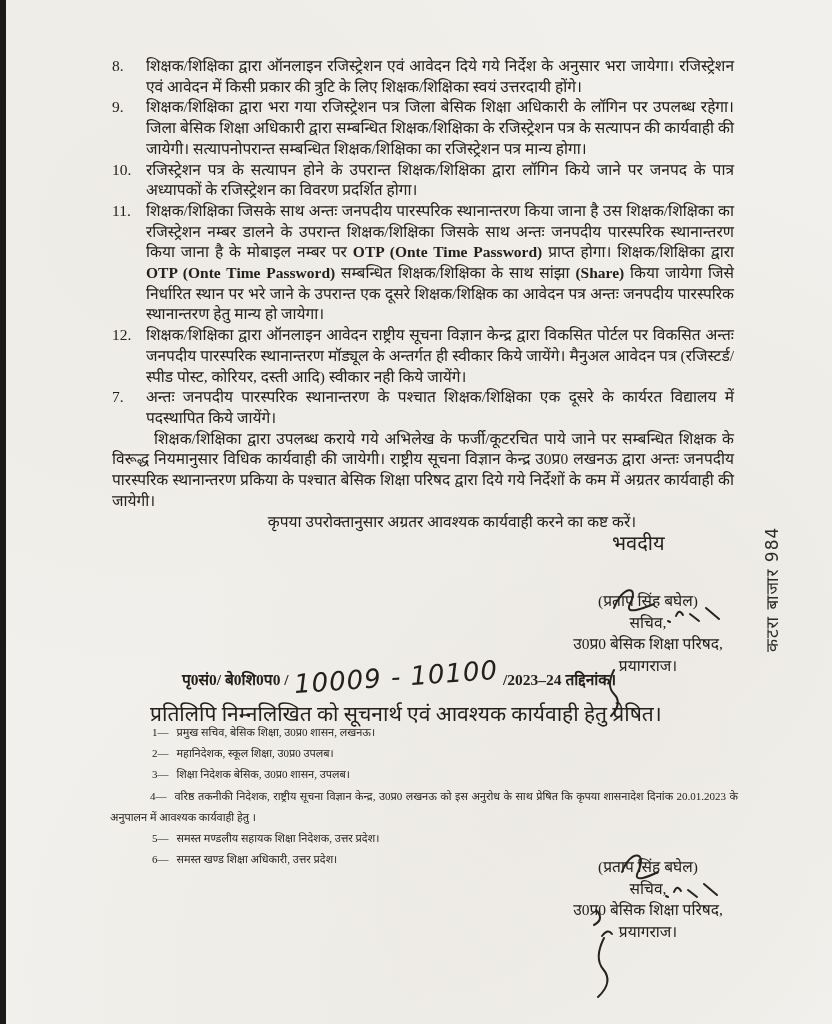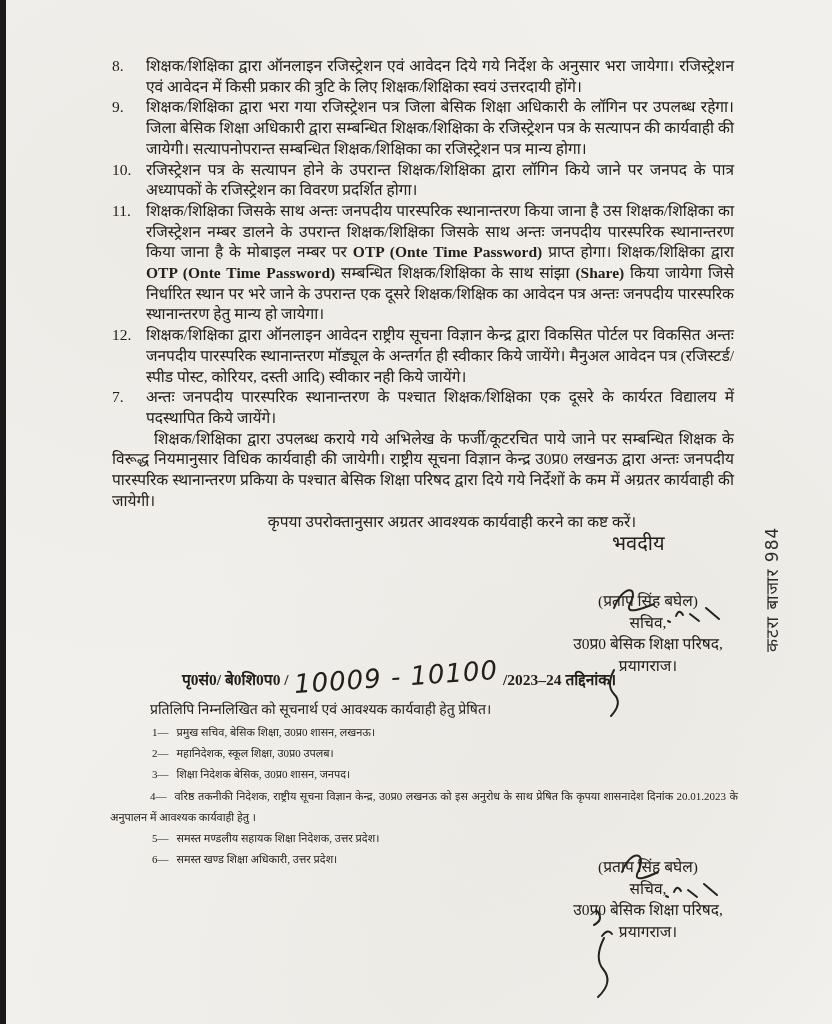--- a/index.html
+++ b/index.html
@@ -24,21 +24,21 @@
   .valediction{position:absolute;left:612px;top:529px;font-size:20px;}
   .sig{position:absolute;text-align:center;font-size:15.5px;line-height:21.5px;}
   .sig1{left:544px;top:590px;width:208px;}
   .sig2{left:540px;top:856px;width:216px;}
   .ref-line{position:absolute;left:146px;top:666px;font-weight:bold;font-size:15.5px;display:flex;align-items:center;margin-left:36px;}
   .ref-hand{
     font-weight:normal;font-style:italic;font-size:26px;line-height:26px;
     font-family:"DejaVu Sans",sans-serif;letter-spacing:1px;
     transform:rotate(-4deg) translateY(-2px);margin:0 5px;
   }
-  .copy-heading{position:absolute;left:150px;top:699px;font-size:14px;}
+  .copy-heading{position:absolute;left:150px;top:699px;font-size:21px;}
   .copy-list{position:absolute;left:110px;top:722px;width:628px;font-size:11px;line-height:21.2px;}
   .copy-item{padding-left:42px;}
   .copy-item.wrap{padding-left:0;text-indent:40px;text-align:justify;}
   .copy-num{margin-right:8px;}
   .side-note{
     position:absolute;left:760px;top:652px;
     transform:rotate(-90deg);transform-origin:0 0;
     white-space:nowrap;font-size:17px;color:#2b2b2b;
     font-family:"DejaVu Sans",sans-serif;letter-spacing:1px;
   }
@@ -107,21 +107,21 @@
   <div class="copy-heading">प्रतिलिपि निम्नलिखित को सूचनार्थ एवं आवश्यक कार्यवाही हेतु प्रेषित।</div>
 
   <div class="copy-list">
     <div class="copy-item">
       <span class="copy-num">1—</span><span>प्रमुख सचिव, बेसिक शिक्षा, उ0प्र0 शासन, लखनऊ।</span>
     </div>
     <div class="copy-item">
       <span class="copy-num">2—</span><span>महानिदेशक, स्कूल शिक्षा, उ0प्र0 उपलब।</span>
     </div>
     <div class="copy-item">
-      <span class="copy-num">3—</span><span>शिक्षा निदेशक बेसिक, उ0प्र0 शासन, जनपद।</span>
+      <span class="copy-num">3—</span><span>शिक्षा निदेशक बेसिक, उ0प्र0 शासन, उपलब।</span>
     </div>
     <div class="copy-item wrap">
       <span class="copy-num">4—</span><span>वरिष्ठ तकनीकी निदेशक, राष्ट्रीय सूचना विज्ञान केन्द्र, उ0प्र0 लखनऊ को इस अनुरोध के साथ प्रेषित कि कृपया शासनादेश दिनांक 20.01.2023 के अनुपालन में आवश्यक कार्यवाही हेतु ।</span>
     </div>
     <div class="copy-item">
       <span class="copy-num">5—</span><span>समस्त मण्डलीय सहायक शिक्षा निदेशक, उत्तर प्रदेश।</span>
     </div>
     <div class="copy-item">
       <span class="copy-num">6—</span><span>समस्त खण्ड शिक्षा अधिकारी, उत्तर प्रदेश।</span>
     </div>

